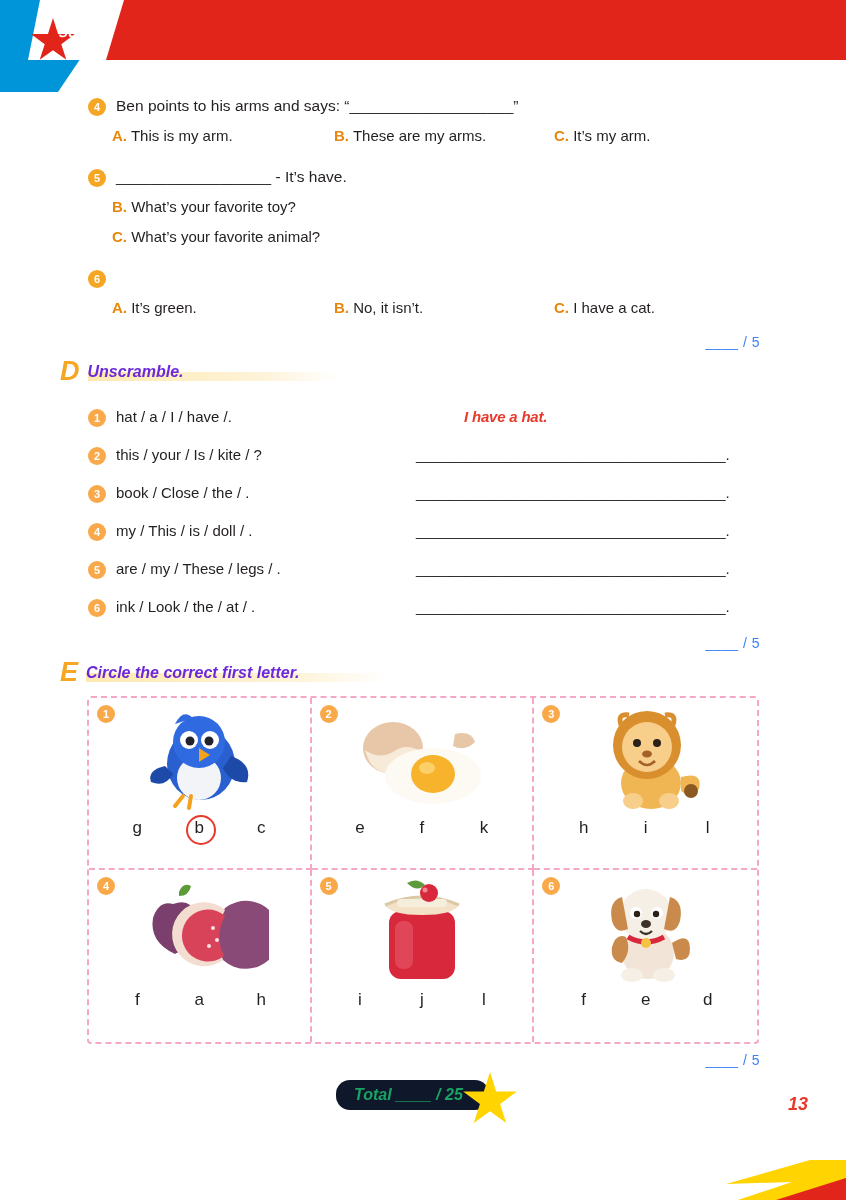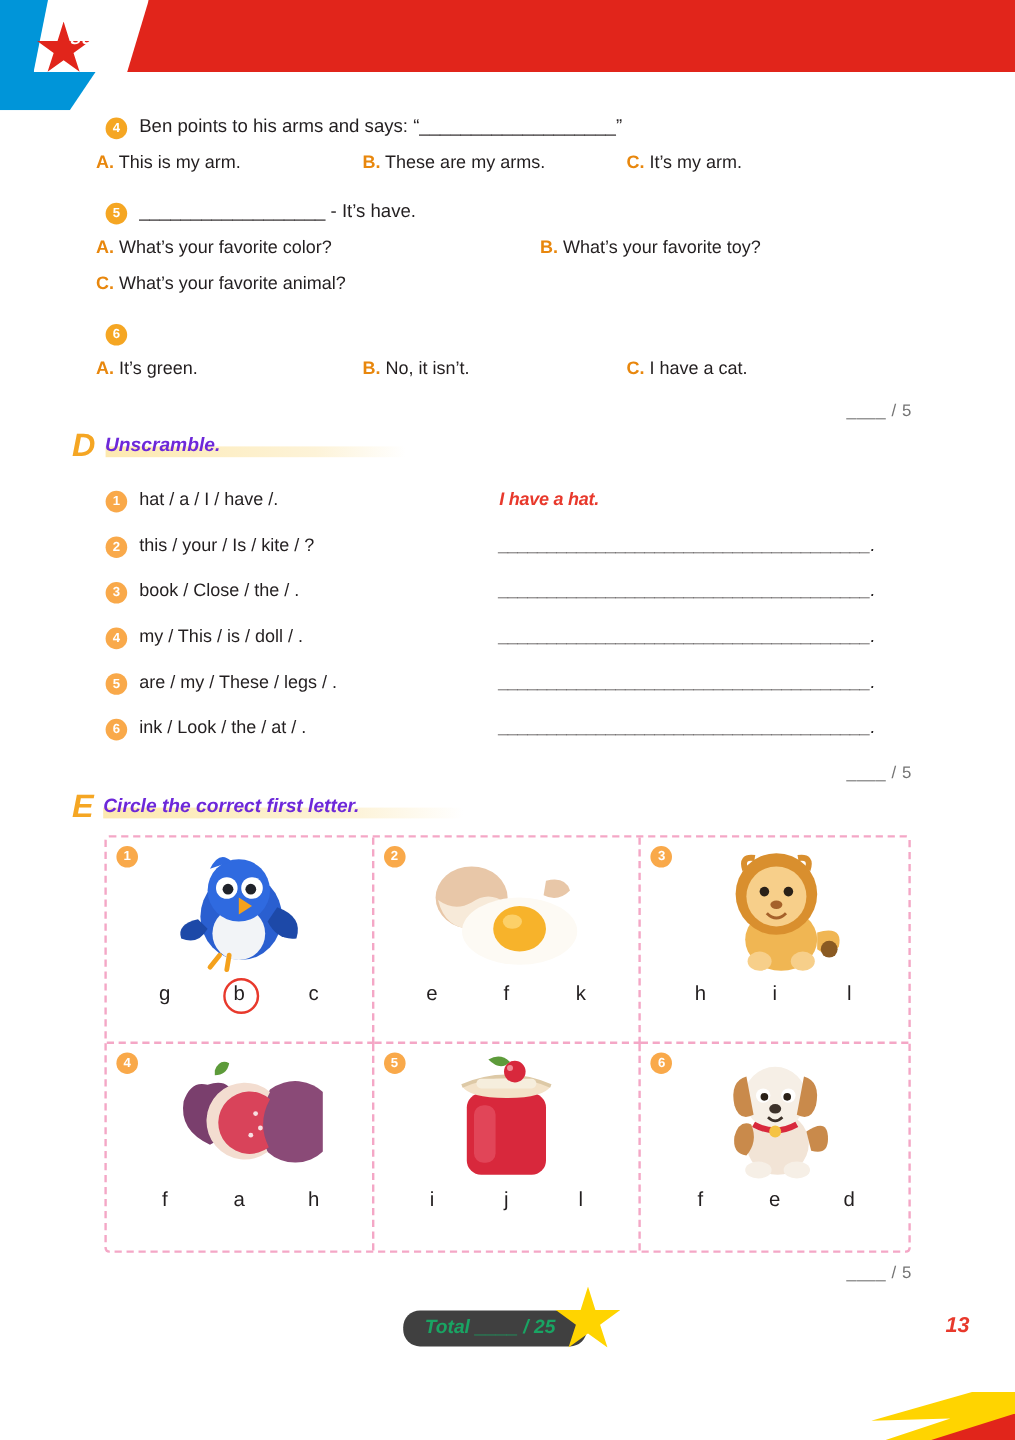--- a/index.html
+++ b/index.html
@@ -100,40 +100,40 @@
     margin-right: 10px;
     margin-top: 2px;
   }
   .qnum.orange-light { background: #f9a94a; }
   .qtext {
     font-size: 15.5px;
     line-height: 20px;
     color: #231f20;
   }
   .opts {
-    padding: 0 0 0 80px;
+    padding: 0 0 0 112px;
     display: flex;
     font-size: 15px;
     line-height: 20px;
   }
   .opt {
     white-space: nowrap;
   }
   .opt b {
     color: #e8870d;
     font-weight: bold;
   }
   .sp { height: 21px; }
   .sp-sm { height: 10px; }
 
   .score-line {
     text-align: right;
     padding-right: 86px;
     font-size: 14px;
-    color: #737373;
+    color: #3b82f6;
     letter-spacing: 0.5px;
   }
 
   
   .sec-head {
     display: flex;
     align-items: center;
     padding-left: 60px;
     margin-top: 8px;
   }
@@ -177,26 +177,26 @@
   .uns-q {
     width: 300px;
     font-size: 15px;
     line-height: 20px;
   }
   .uns-ans {
     font-size: 15px;
     line-height: 20px;
     color: #231f20;
     letter-spacing: -0.2px;
-    font-style: italic;
   }
   .uns-ans.sample {
     color: #e8392c;
     font-weight: bold;
     font-style: italic;
+    margin-left: 48px;
   }
 
   
   .grid-wrap {
     margin: 10px auto 0 auto;
     width: 672px;
     position: relative;
   }
   .grid {
     display: grid;
@@ -264,22 +264,22 @@
   }
 
   
   .total-wrap {
     position: relative;
     margin-top: 12px;
     height: 64px;
   }
   .total-box {
     position: absolute;
-    left: 336px; top: 12px;
-    background: #404040;
+    left: 336px; top: 0;
+    background: #0f172a;
     border-radius: 14px;
     padding: 6px 26px 6px 18px;
     font-size: 16px;
     font-weight: bold;
     font-style: italic;
     color: #19a463;
   }
   .total-star {
     position: absolute;
     left: 462px; top: -8px;
@@ -349,24 +349,20 @@
   </div>
 
   <div class="sp"></div>
 
   <div class="q-row">
     <div class="qnum">5</div>
     <div class="qtext">__________________ - It’s have.</div>
   </div>
   <div class="sp-sm"></div>
   <div class="opts">
-    <div class="opt" style="width:370px">
-      <b>A.</b>
-      <span>What’s your favorite color?</span>
-    </div>
     <div class="opt">
       <b>B.</b>
       <span>What’s your favorite toy?</span>
     </div>
   </div>
   <div class="sp-sm"></div>
   <div class="opts">
     <div class="opt">
       <b>C.</b>
       <span>What’s your favorite animal?</span>

